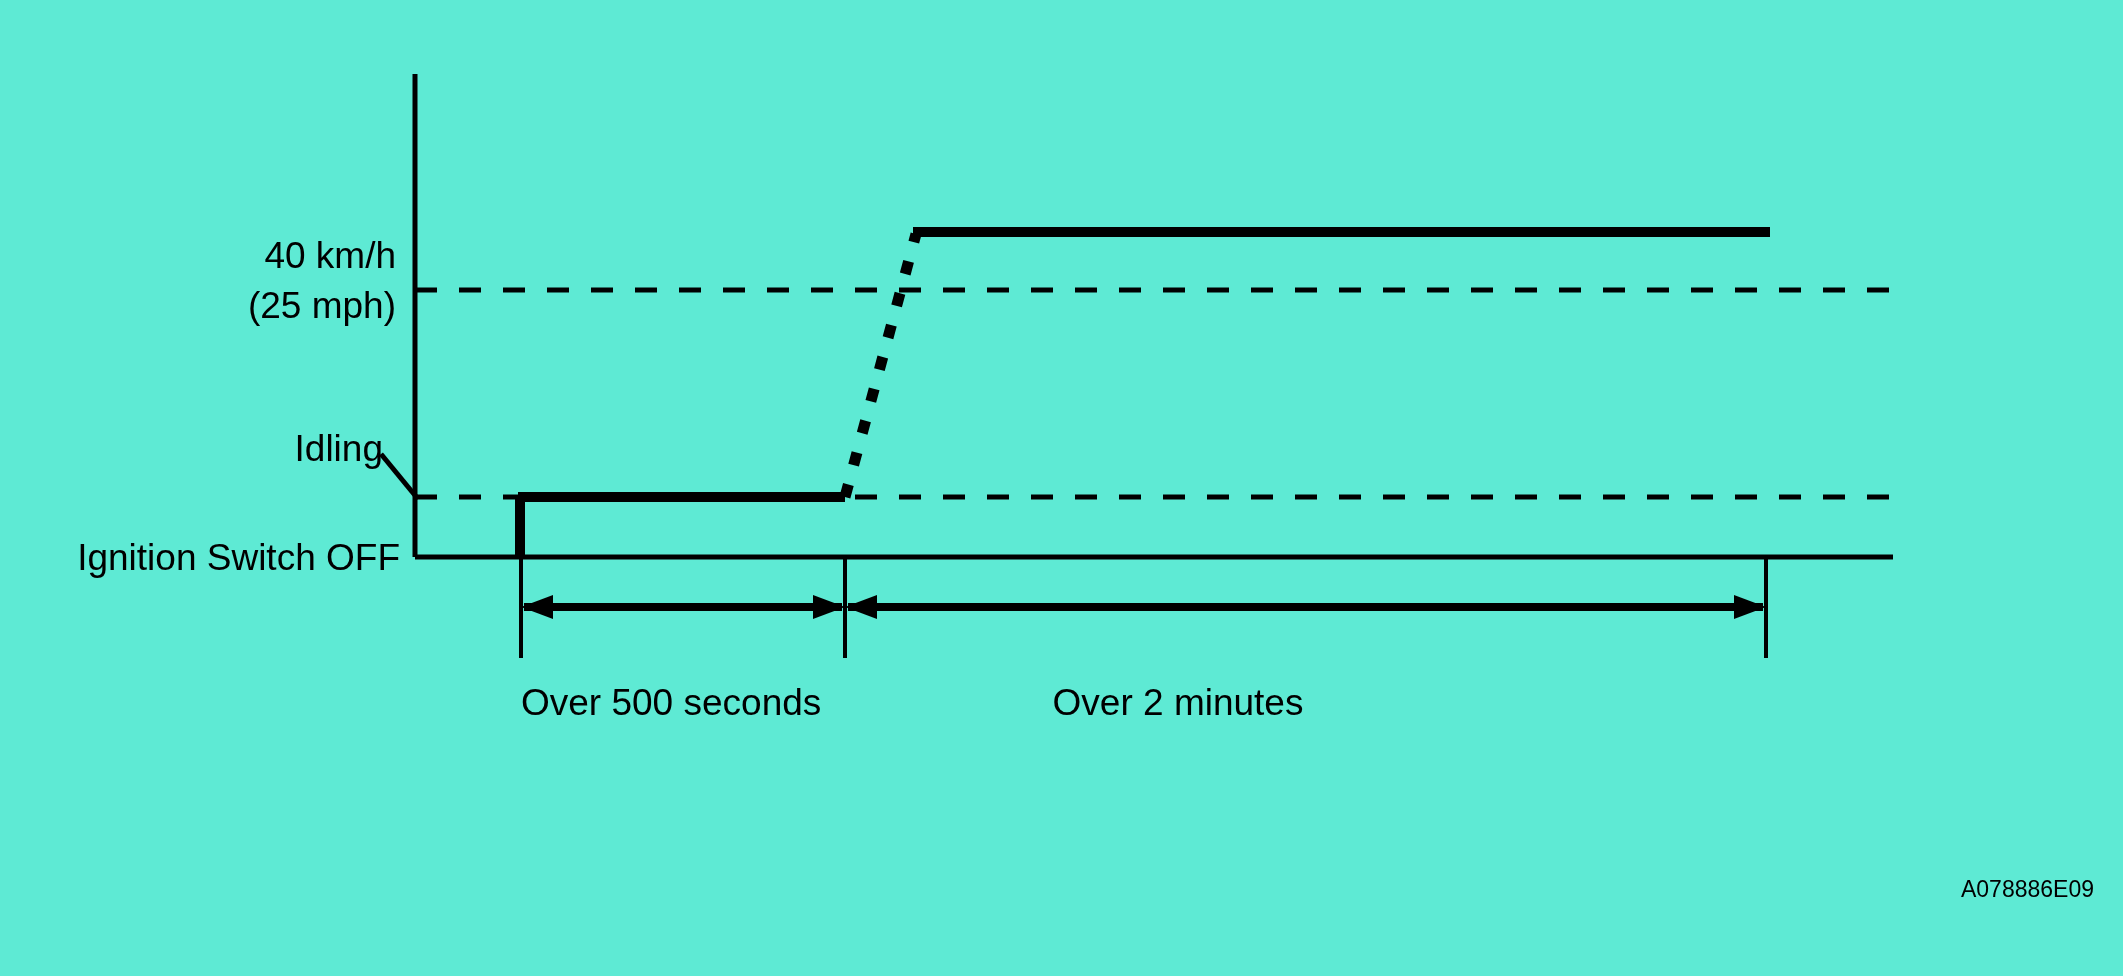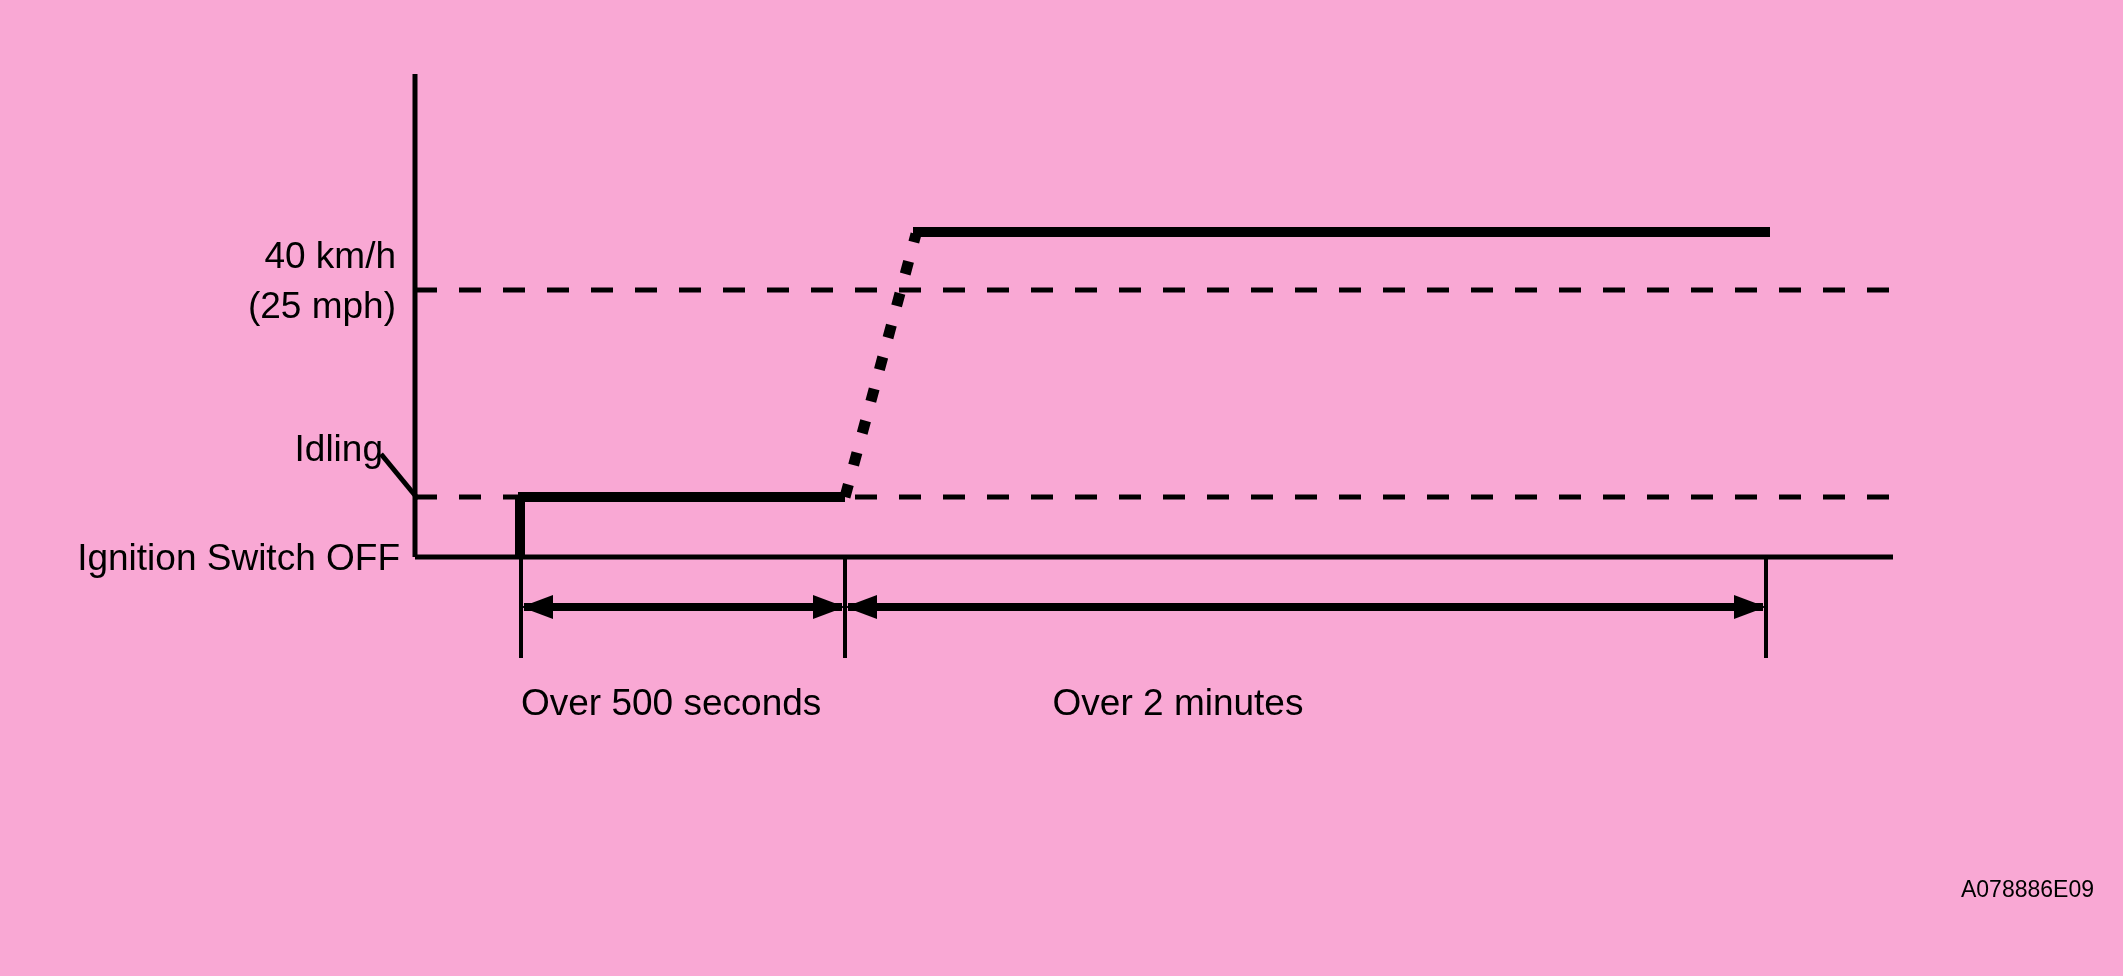--- a/index.html
+++ b/index.html
@@ -7,21 +7,21 @@
     padding: 0;
     background: #ffffff;
   }
   body {
     font-family: "Liberation Sans", sans-serif;
   }
   #diagram-root {
     position: relative;
     width: 2123px;
     height: 976px;
-    background: #f9a8d4;
+    background: #5eead4;
     overflow: hidden;
   }
   #diagram-svg {
     position: absolute;
     left: 0;
     top: 0;
   }
   .svg-label {
     font-family: "Liberation Sans", sans-serif;
     fill: #000000;

